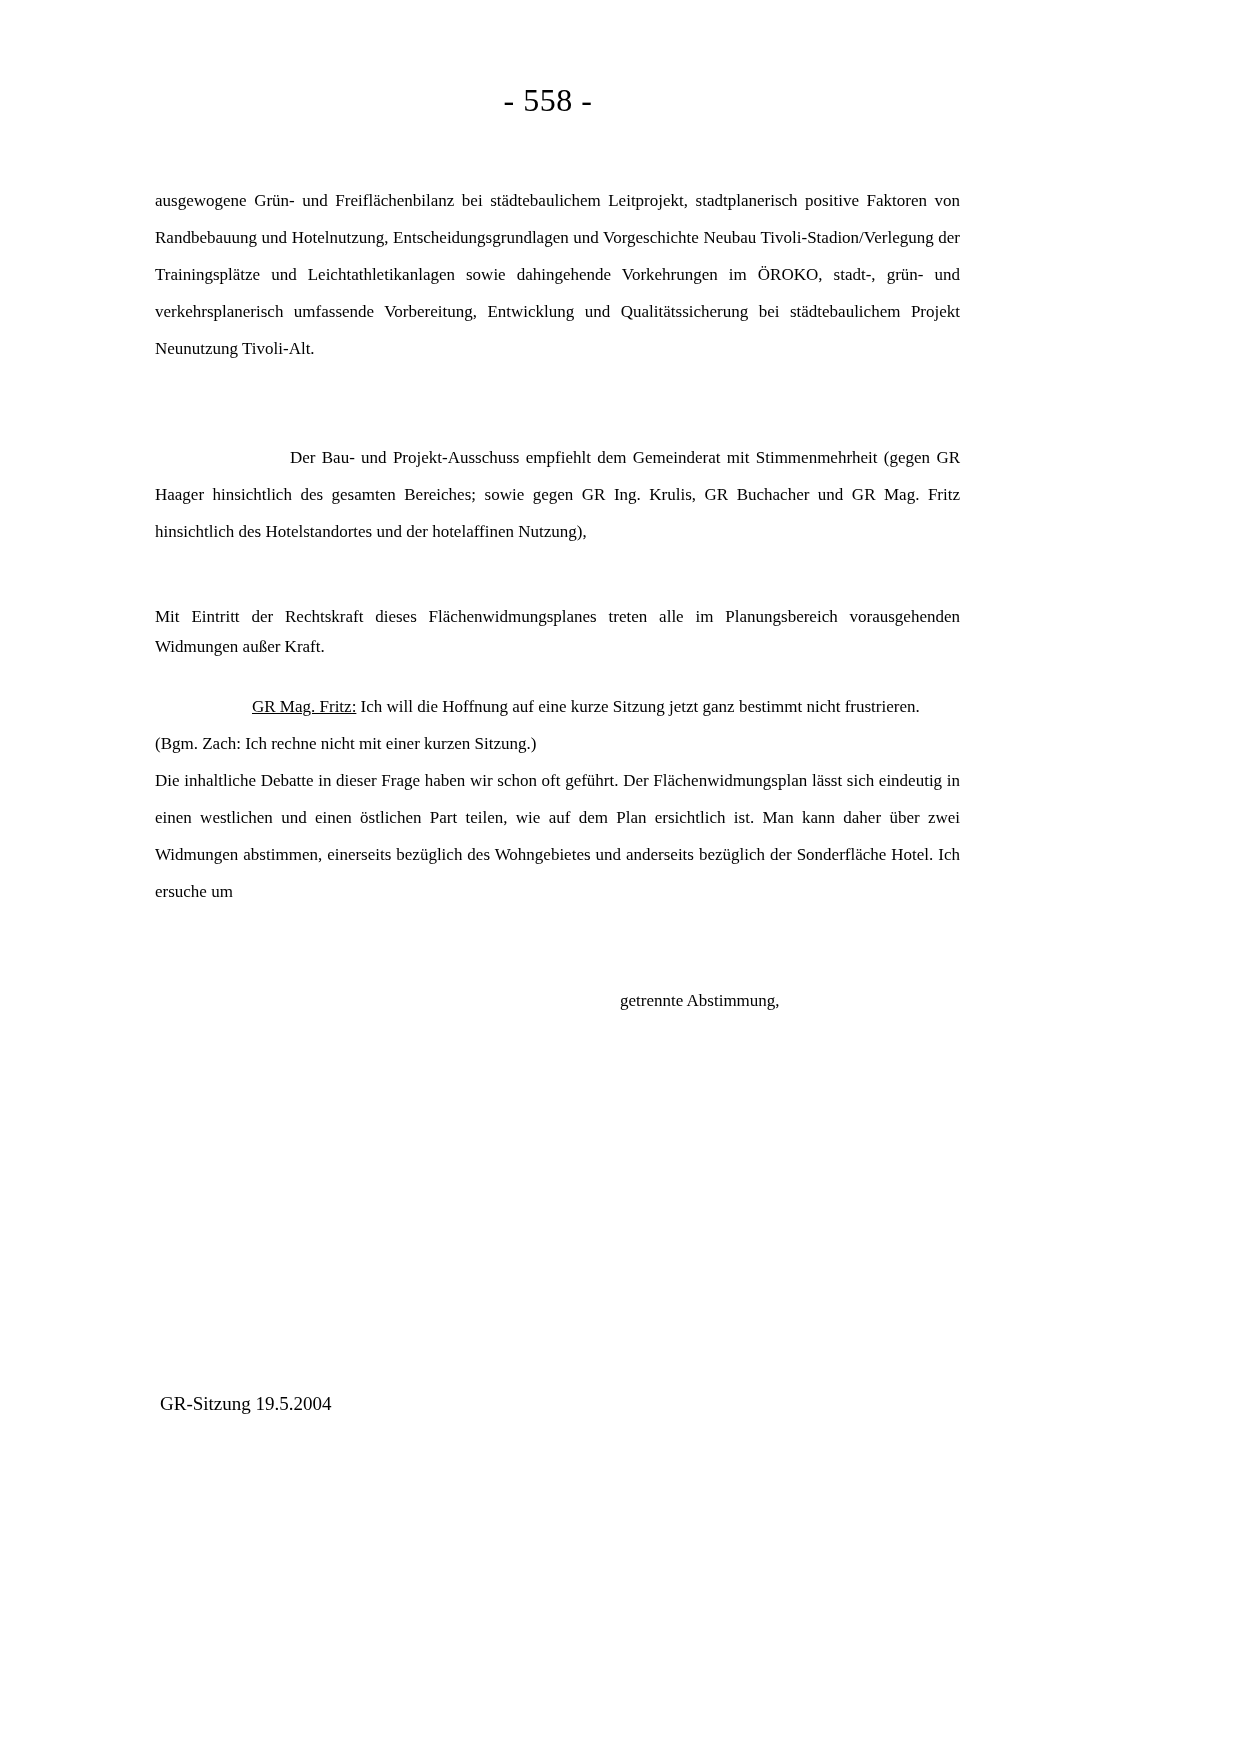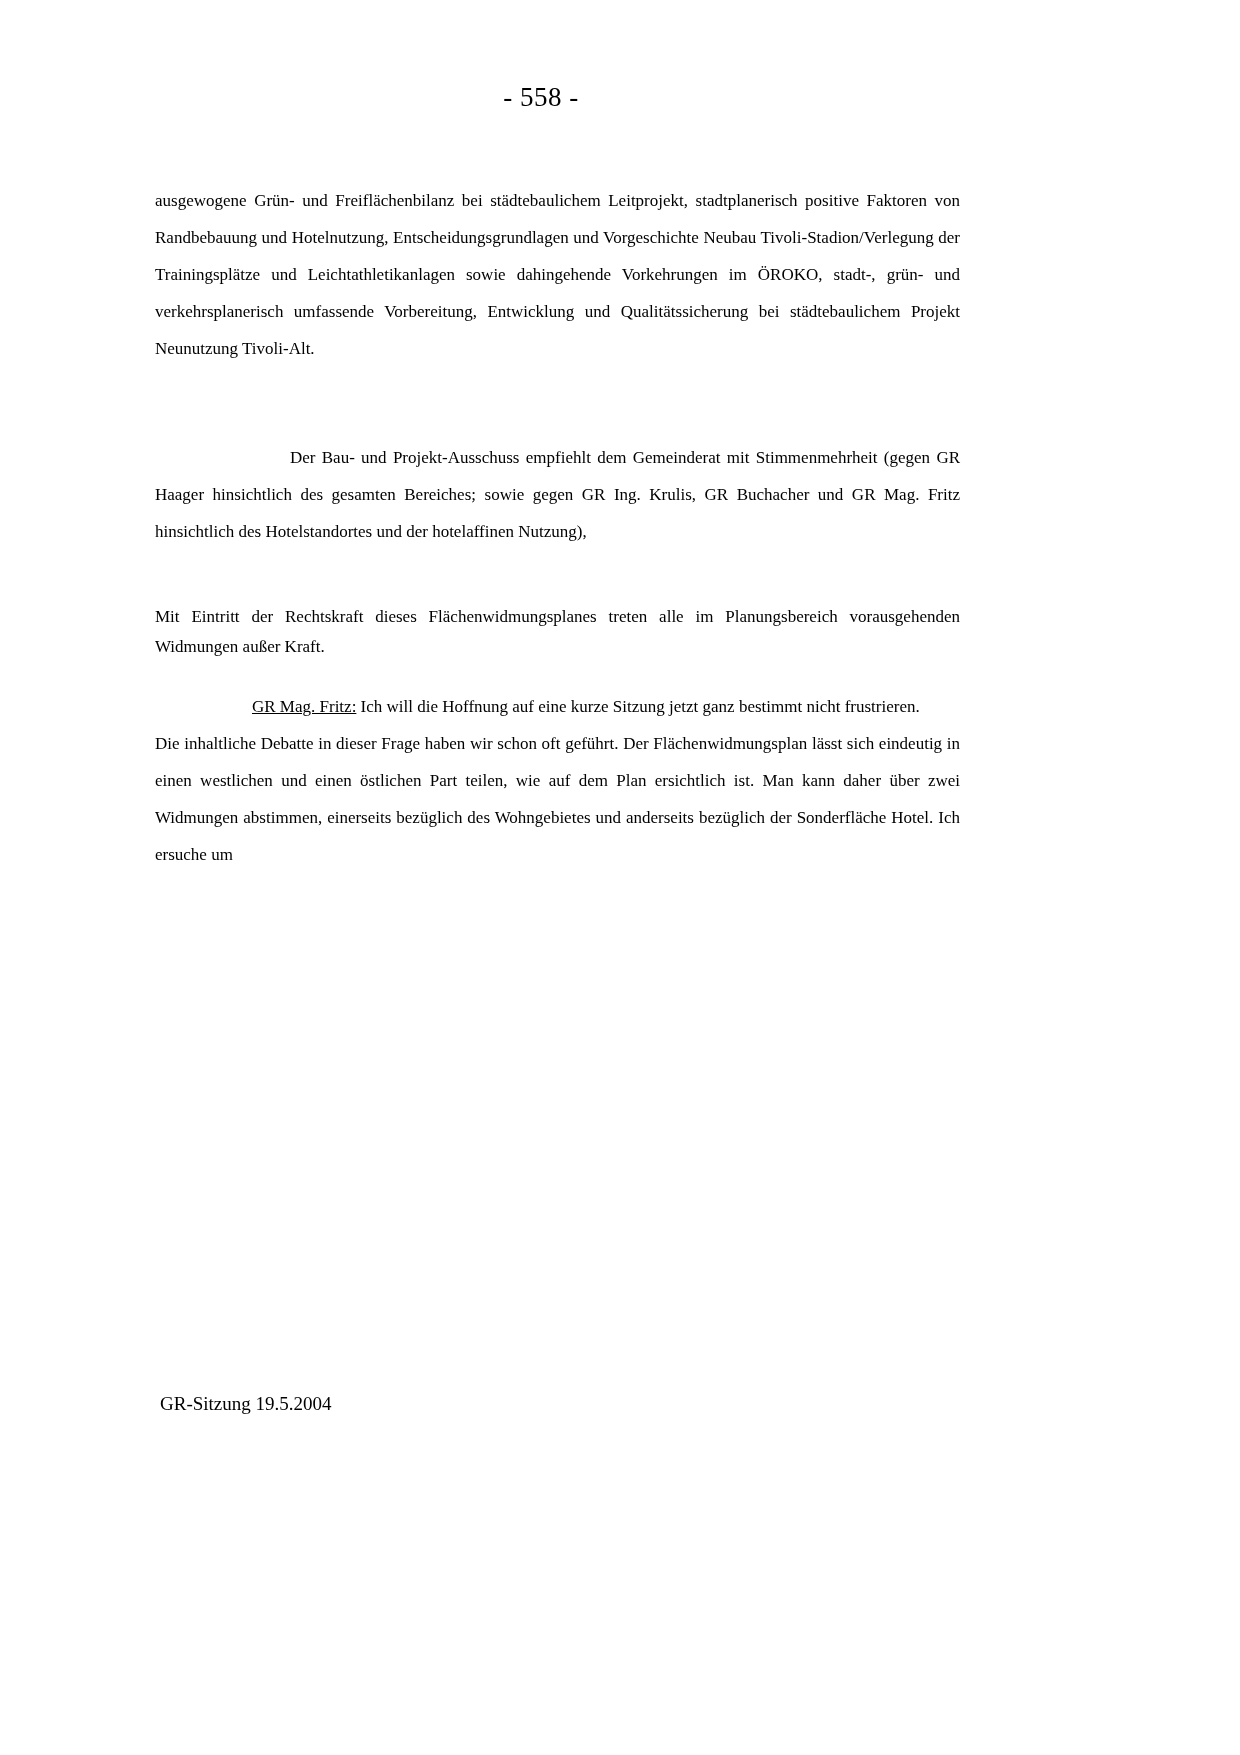--- a/index.html
+++ b/index.html
@@ -17,24 +17,24 @@
   }
   .page {
     position: absolute;
     top: 0; left: 0;
     width: 1240px;
     height: 1755px;
   }
   .page-number {
     position: absolute;
     top: 82px;
-    left: 1px;
+    left: 8px;
     width: 1080px;
     text-align: center;
-    font-size: 27px;
+    font-size: 32px;
     letter-spacing: 0.5px;
   }
   .content {
     position: absolute;
     left: 155px;
     top: 182px;
     width: 805px;
   }
   p {
     margin: 0;
@@ -96,23 +96,25 @@
 
     <div class="gap-md"></div>
 
     <p class="tight">Mit Eintritt der Rechtskraft dieses Flächenwidmungsplanes treten alle im Planungsbereich vorausgehenden Widmungen außer Kraft.</p>
 
     <div class="gap-md"></div>
 
 
     <p class="loose"><span class="lead-small"></span><span class="underline">GR Mag. Fritz:</span><span> Ich will die Hoffnung auf eine kurze Sitzung jetzt ganz bestimmt nicht frustrieren.</span></p>
 
+    <p class="loose">(Bgm. Zach: Ich rechne nicht mit einer kurzen Sitzung.)</p>
 
     <p class="loose">Die inhaltliche Debatte in dieser Frage haben wir schon oft geführt. Der Flächenwidmungsplan lässt sich eindeutig in einen westlichen und einen östlichen Part teilen, wie auf dem Plan ersichtlich ist. Man kann daher über zwei Widmungen abstimmen, einerseits bezüglich des Wohngebietes und anderseits bezüglich der Sonderfläche Hotel. Ich ersuche um</p>
 
     <div class="gap-lg"></div>
 
+    <p class="loose right-indent">getrennte Abstimmung,</p>
 
   </div>
 
   <div class="footer">GR-Sitzung 19.5.2004</div>
 
 </div>
 
 </body></html>

